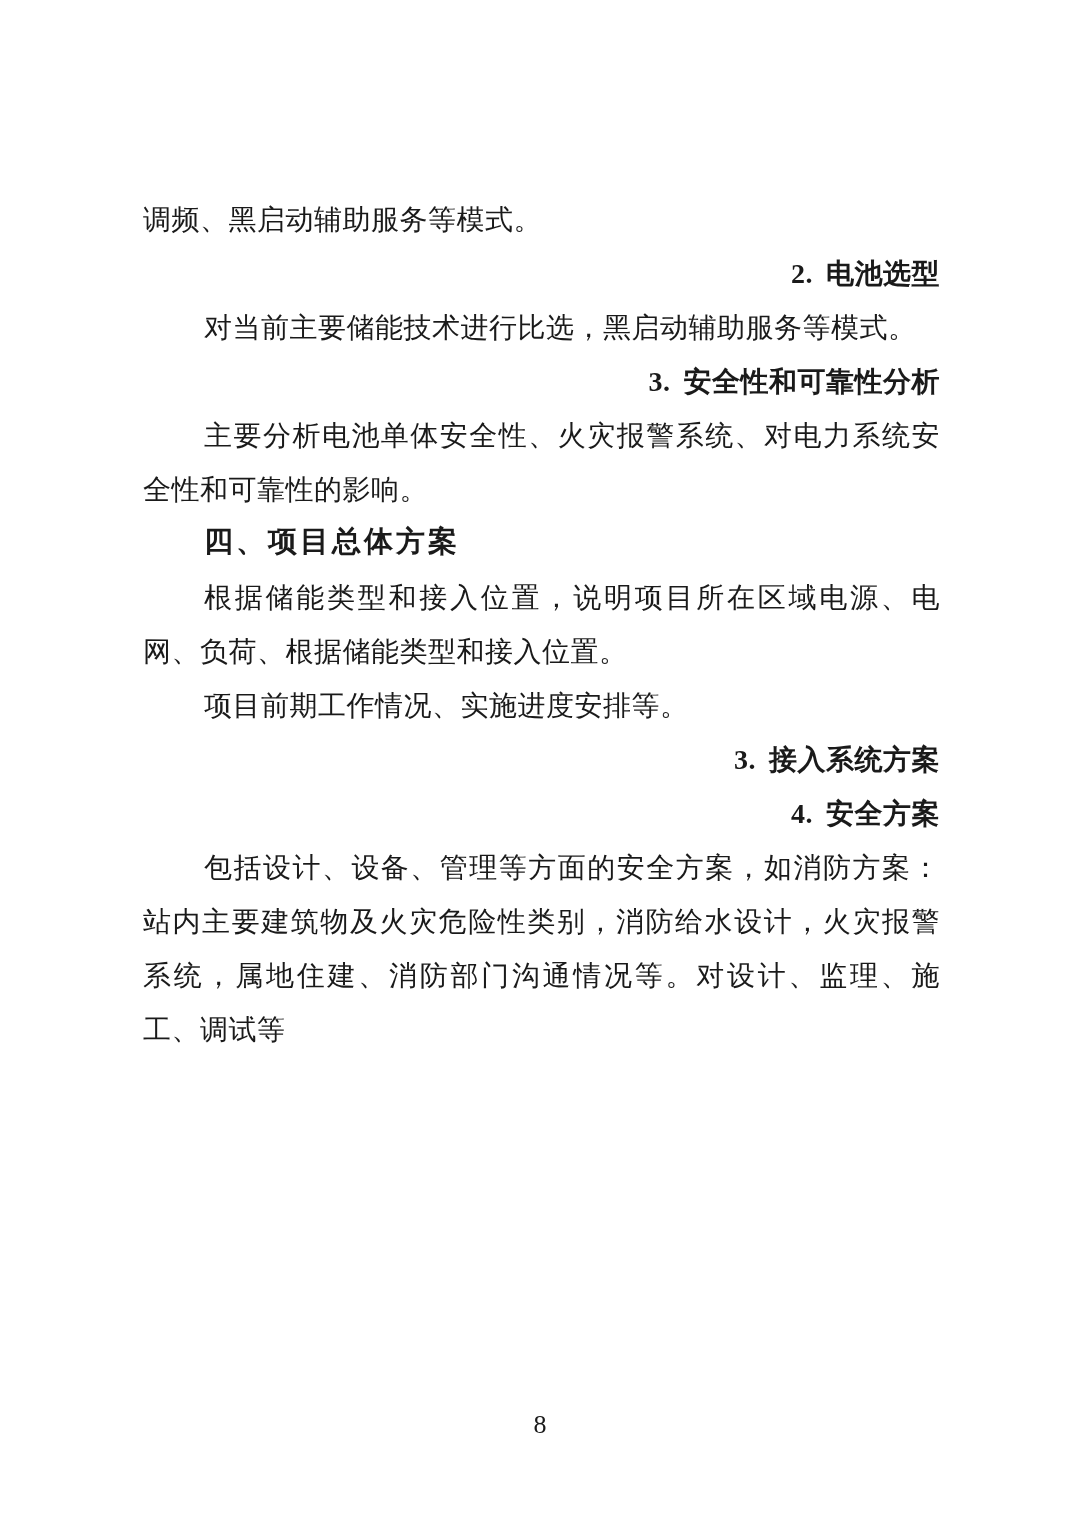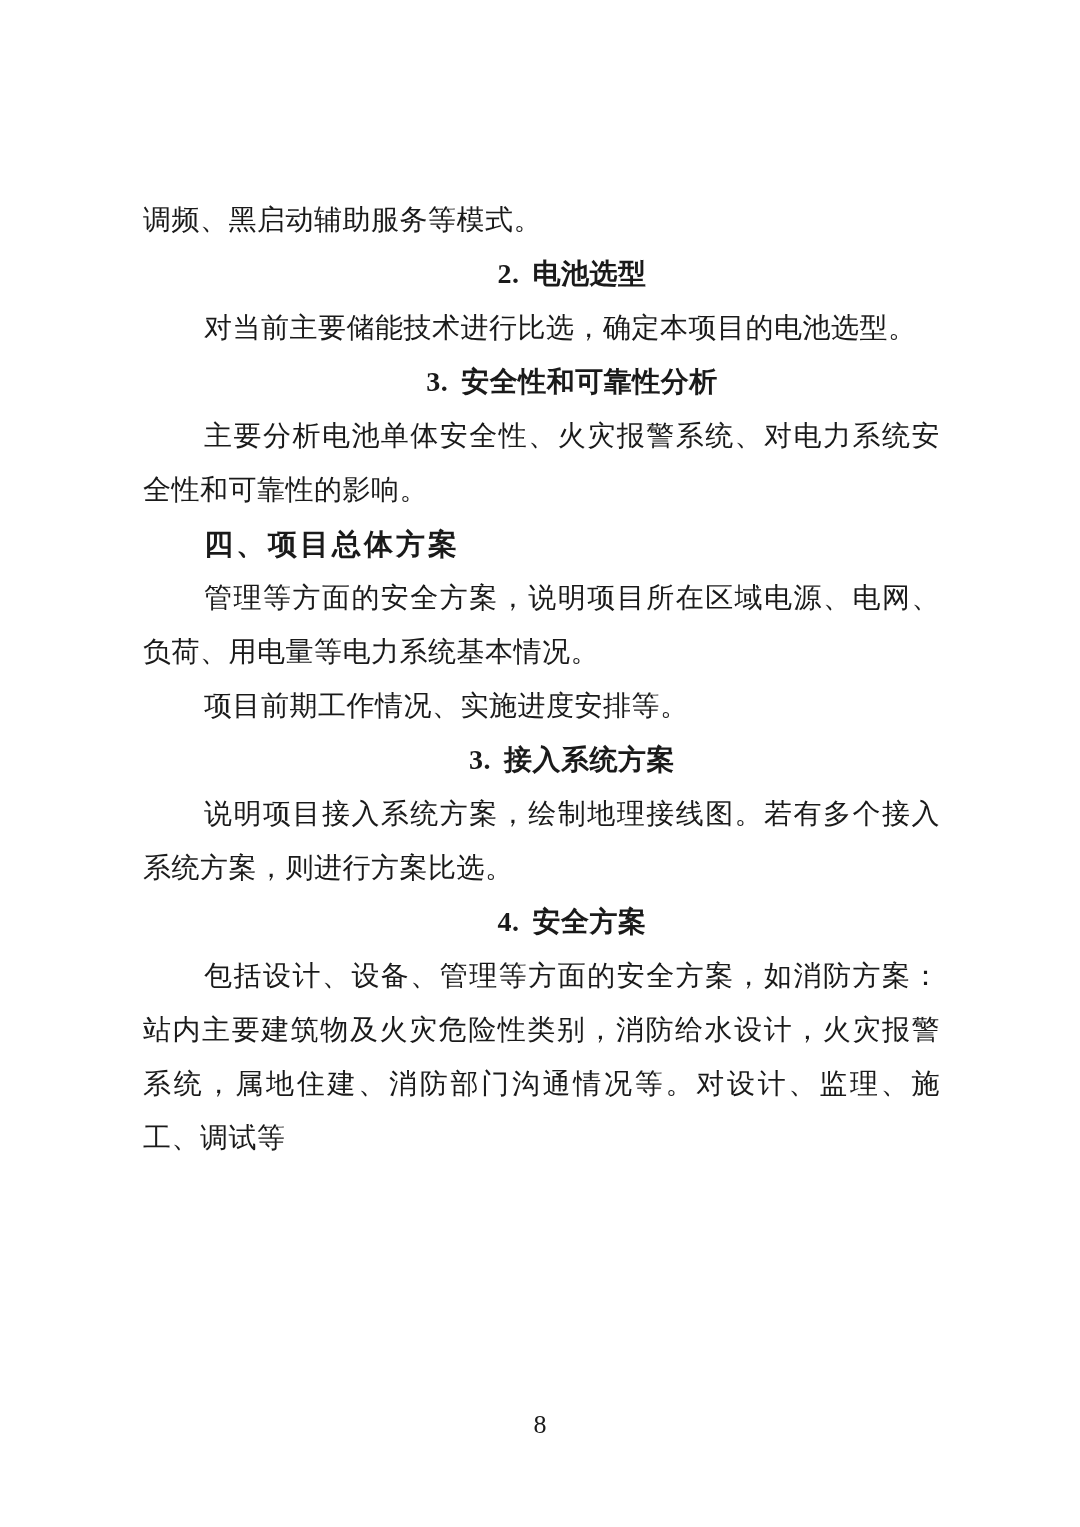--- a/index.html
+++ b/index.html
@@ -32,28 +32,28 @@
     text-align: justify;
     text-justify: inter-character;
     text-indent: 61px;
   }
   .para.cont {
     text-indent: 0;
   }
   .h2-block {
     font-weight: bold;
     padding-left: 61px;
-    text-align: center;
+    text-align: right;
   }
   .h2-num {
     display: inline-block;
     margin-right: 13px;
   }
   .h1-block {
-    font-family: Liberation Serif, serif;
+    font-family: Liberation Mono, monospace;
     font-weight: bold;
     font-size: 29px;
     padding-left: 61px;
     text-align: left;
     letter-spacing: 3px;
   }
   .footer {
     position: absolute;
     left: 0;
     top: 1408px;
@@ -64,27 +64,26 @@
     color: #1a1a1a;
   }
 </style>
 </head>
 <body>
 
 <div class="page">
   <div class="content" id="doc-content">
       <div class="para cont">调频、黑启动辅助服务等模式。</div>
       <div class="h2-block"><span class="h2-num">2.</span><span>电池选型</span></div>
-      <div class="para">对当前主要储能技术进行比选，确定本项目的电池选型。</div>
+      <div class="para">对当前主要储能技术进行比选，黑启动辅助服务等模式。</div>
       <div class="h2-block"><span class="h2-num">3.</span><span>安全性和可靠性分析</span></div>
       <div class="para">主要分析电池单体安全性、火灾报警系统、对电力系统安全性和可靠性的影响。</div>
       <div class="h1-block">四、项目总体方案</div>
-      <div class="para">管理等方面的安全方案，说明项目所在区域电源、电网、负荷、用电量等电力系统基本情况。</div>
+      <div class="para">根据储能类型和接入位置，说明项目所在区域电源、电网、负荷、根据储能类型和接入位置。</div>
       <div class="para">项目前期工作情况、实施进度安排等。</div>
       <div class="h2-block"><span class="h2-num">3.</span><span>接入系统方案</span></div>
-      <div class="para">说明项目接入系统方案，绘制地理接线图。若有多个接入系统方案，则进行方案比选。</div>
       <div class="h2-block"><span class="h2-num">4.</span><span>安全方案</span></div>
       <div class="para">包括设计、设备、管理等方面的安全方案，如消防方案：站内主要建筑物及火灾危险性类别，消防给水设计，火灾报警系统，属地住建、消防部门沟通情况等。对设计、监理、施工、调试等</div>
     </div>
   <div class="footer">
     <span>8</span>
   </div>
 </div>
 
 </body></html>

